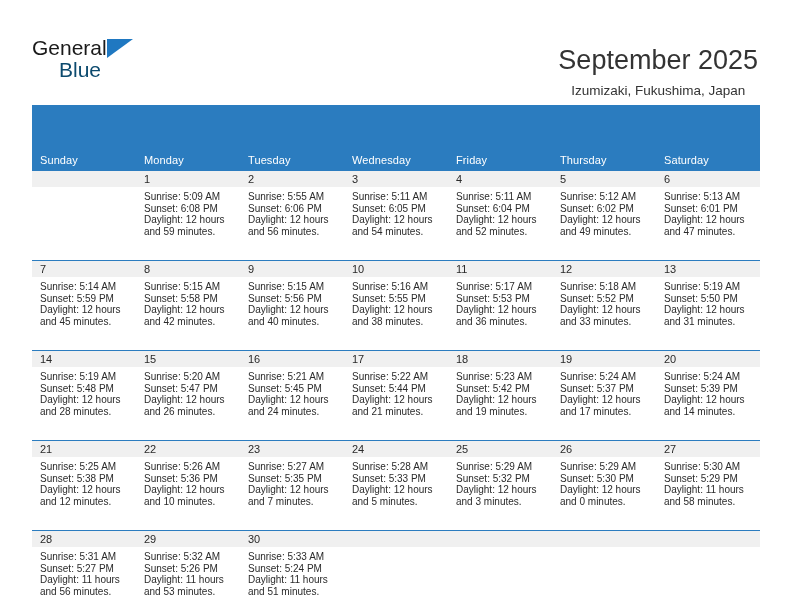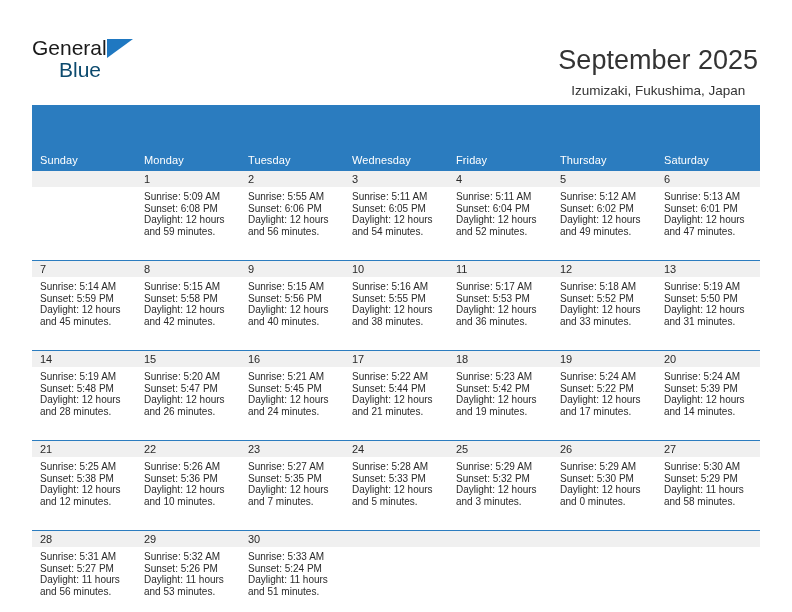--- a/index.html
+++ b/index.html
@@ -345,21 +345,21 @@
               <div>Sunrise: 5:23 AM</div>
               <div>Sunset: 5:42 PM</div>
               <div>Daylight: 12 hours</div>
               <div>and 19 minutes.</div>
             </div>
           </div>
           <div class="day-cell">
             <div class="day-num-strip">19</div>
             <div class="day-info">
               <div>Sunrise: 5:24 AM</div>
-              <div>Sunset: 5:22 PM</div>
+              <div>Sunset: 5:37 PM</div>
               <div>Daylight: 12 hours</div>
               <div>and 17 minutes.</div>
             </div>
           </div>
           <div class="day-cell">
             <div class="day-num-strip">20</div>
             <div class="day-info">
               <div>Sunrise: 5:24 AM</div>
               <div>Sunset: 5:39 PM</div>
               <div>Daylight: 12 hours</div>

